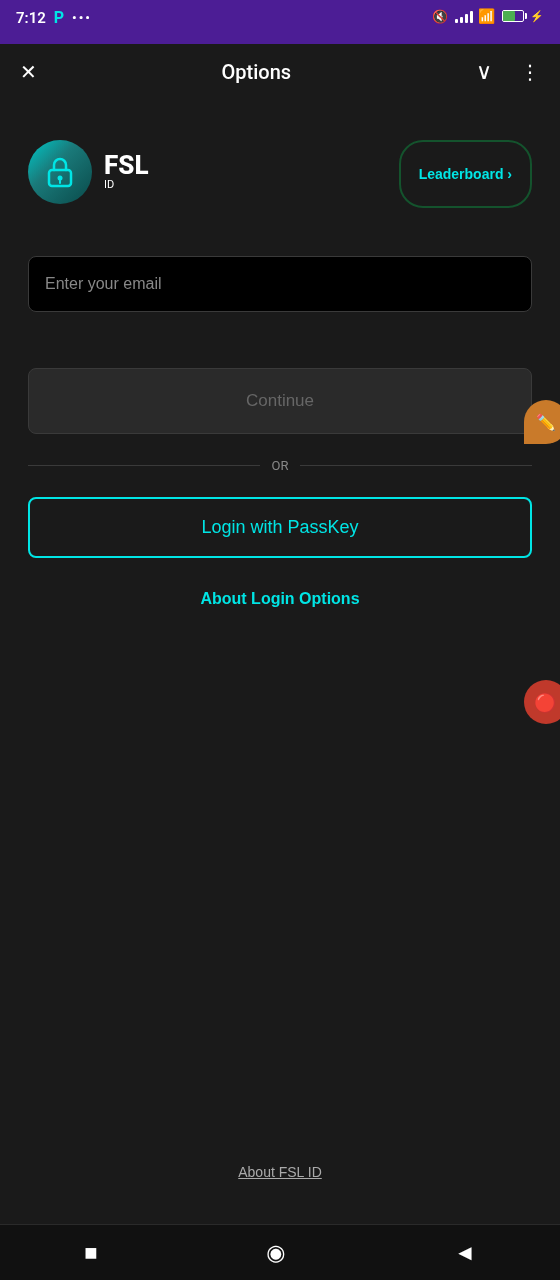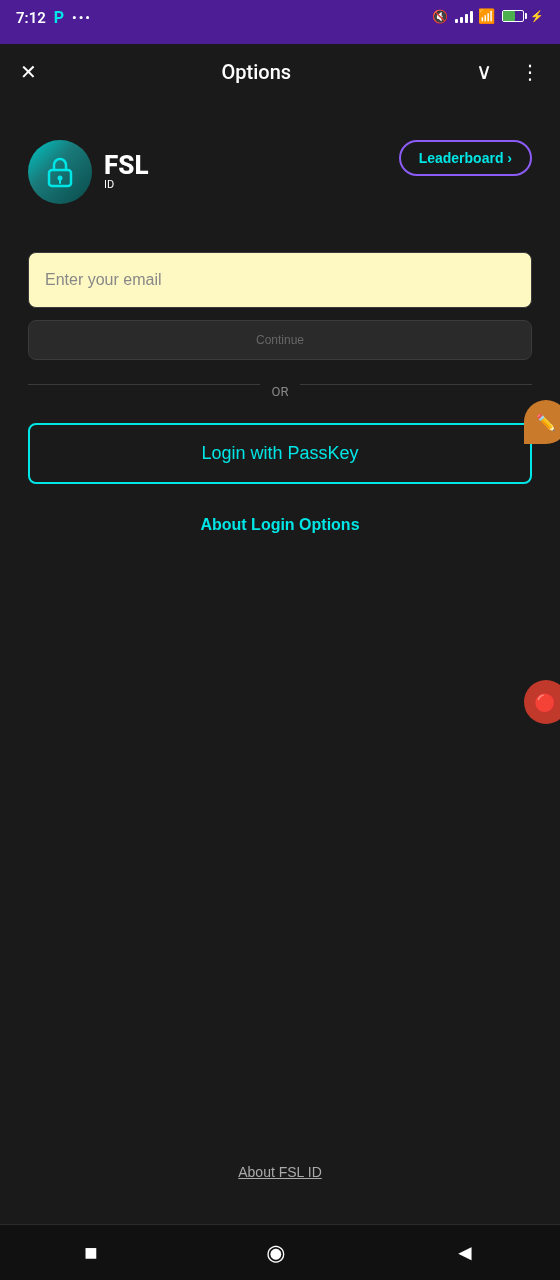--- a/index.html
+++ b/index.html
@@ -138,70 +138,71 @@
       line-height: 1;
     }
     .logo-id {
       font-size: 11px;
       font-weight: 400;
       color: #ffffff;
       line-height: 1.2;
     }
     .leaderboard-btn {
       background-color: transparent;
-      border: 2px solid #8b5cf6;
+      border: 2px solid #14532d;
       border-radius: 24px;
-      padding: 8px 18px;
+      padding: 24px 18px;
       color: #00e5e5;
       font-size: 14px;
       font-weight: 600;
       cursor: pointer;
       display: flex;
       align-items: center;
       gap: 6px;
       white-space: nowrap;
     }
 
     
     .form-section {
       width: 100%;
       display: flex;
       flex-direction: column;
       gap: 0;
     }
     .email-input {
       width: 100%;
-      background-color: #fef9c3;
+      background-color: #000000;
       border: 1px solid #3a3a3a;
       border-radius: 8px;
       padding: 18px 16px;
       font-size: 16px;
       color: #888888;
       outline: none;
       margin-bottom: 12px;
     }
     .email-input::placeholder {
       color: #888888;
     }
     .continue-btn {
       width: 100%;
       background-color: #2a2a2a;
       border: 1px solid #3a3a3a;
       border-radius: 8px;
-      padding: 12px;
-      font-size: 12px;
+      padding: 22px;
+      font-size: 17px;
       color: #666666;
       cursor: pointer;
       margin-bottom: 24px;
+      margin-top: 44px;
     }
 
     
     .divider {
       display: flex;
-      align-items: flex-start;
+      align-items: center;
       width: 100%;
       margin-bottom: 24px;
       gap: 12px;
     }
     .divider-line {
       flex: 1;
       height: 1px;
       background-color: #3a3a3a;
     }
     .divider-text {

